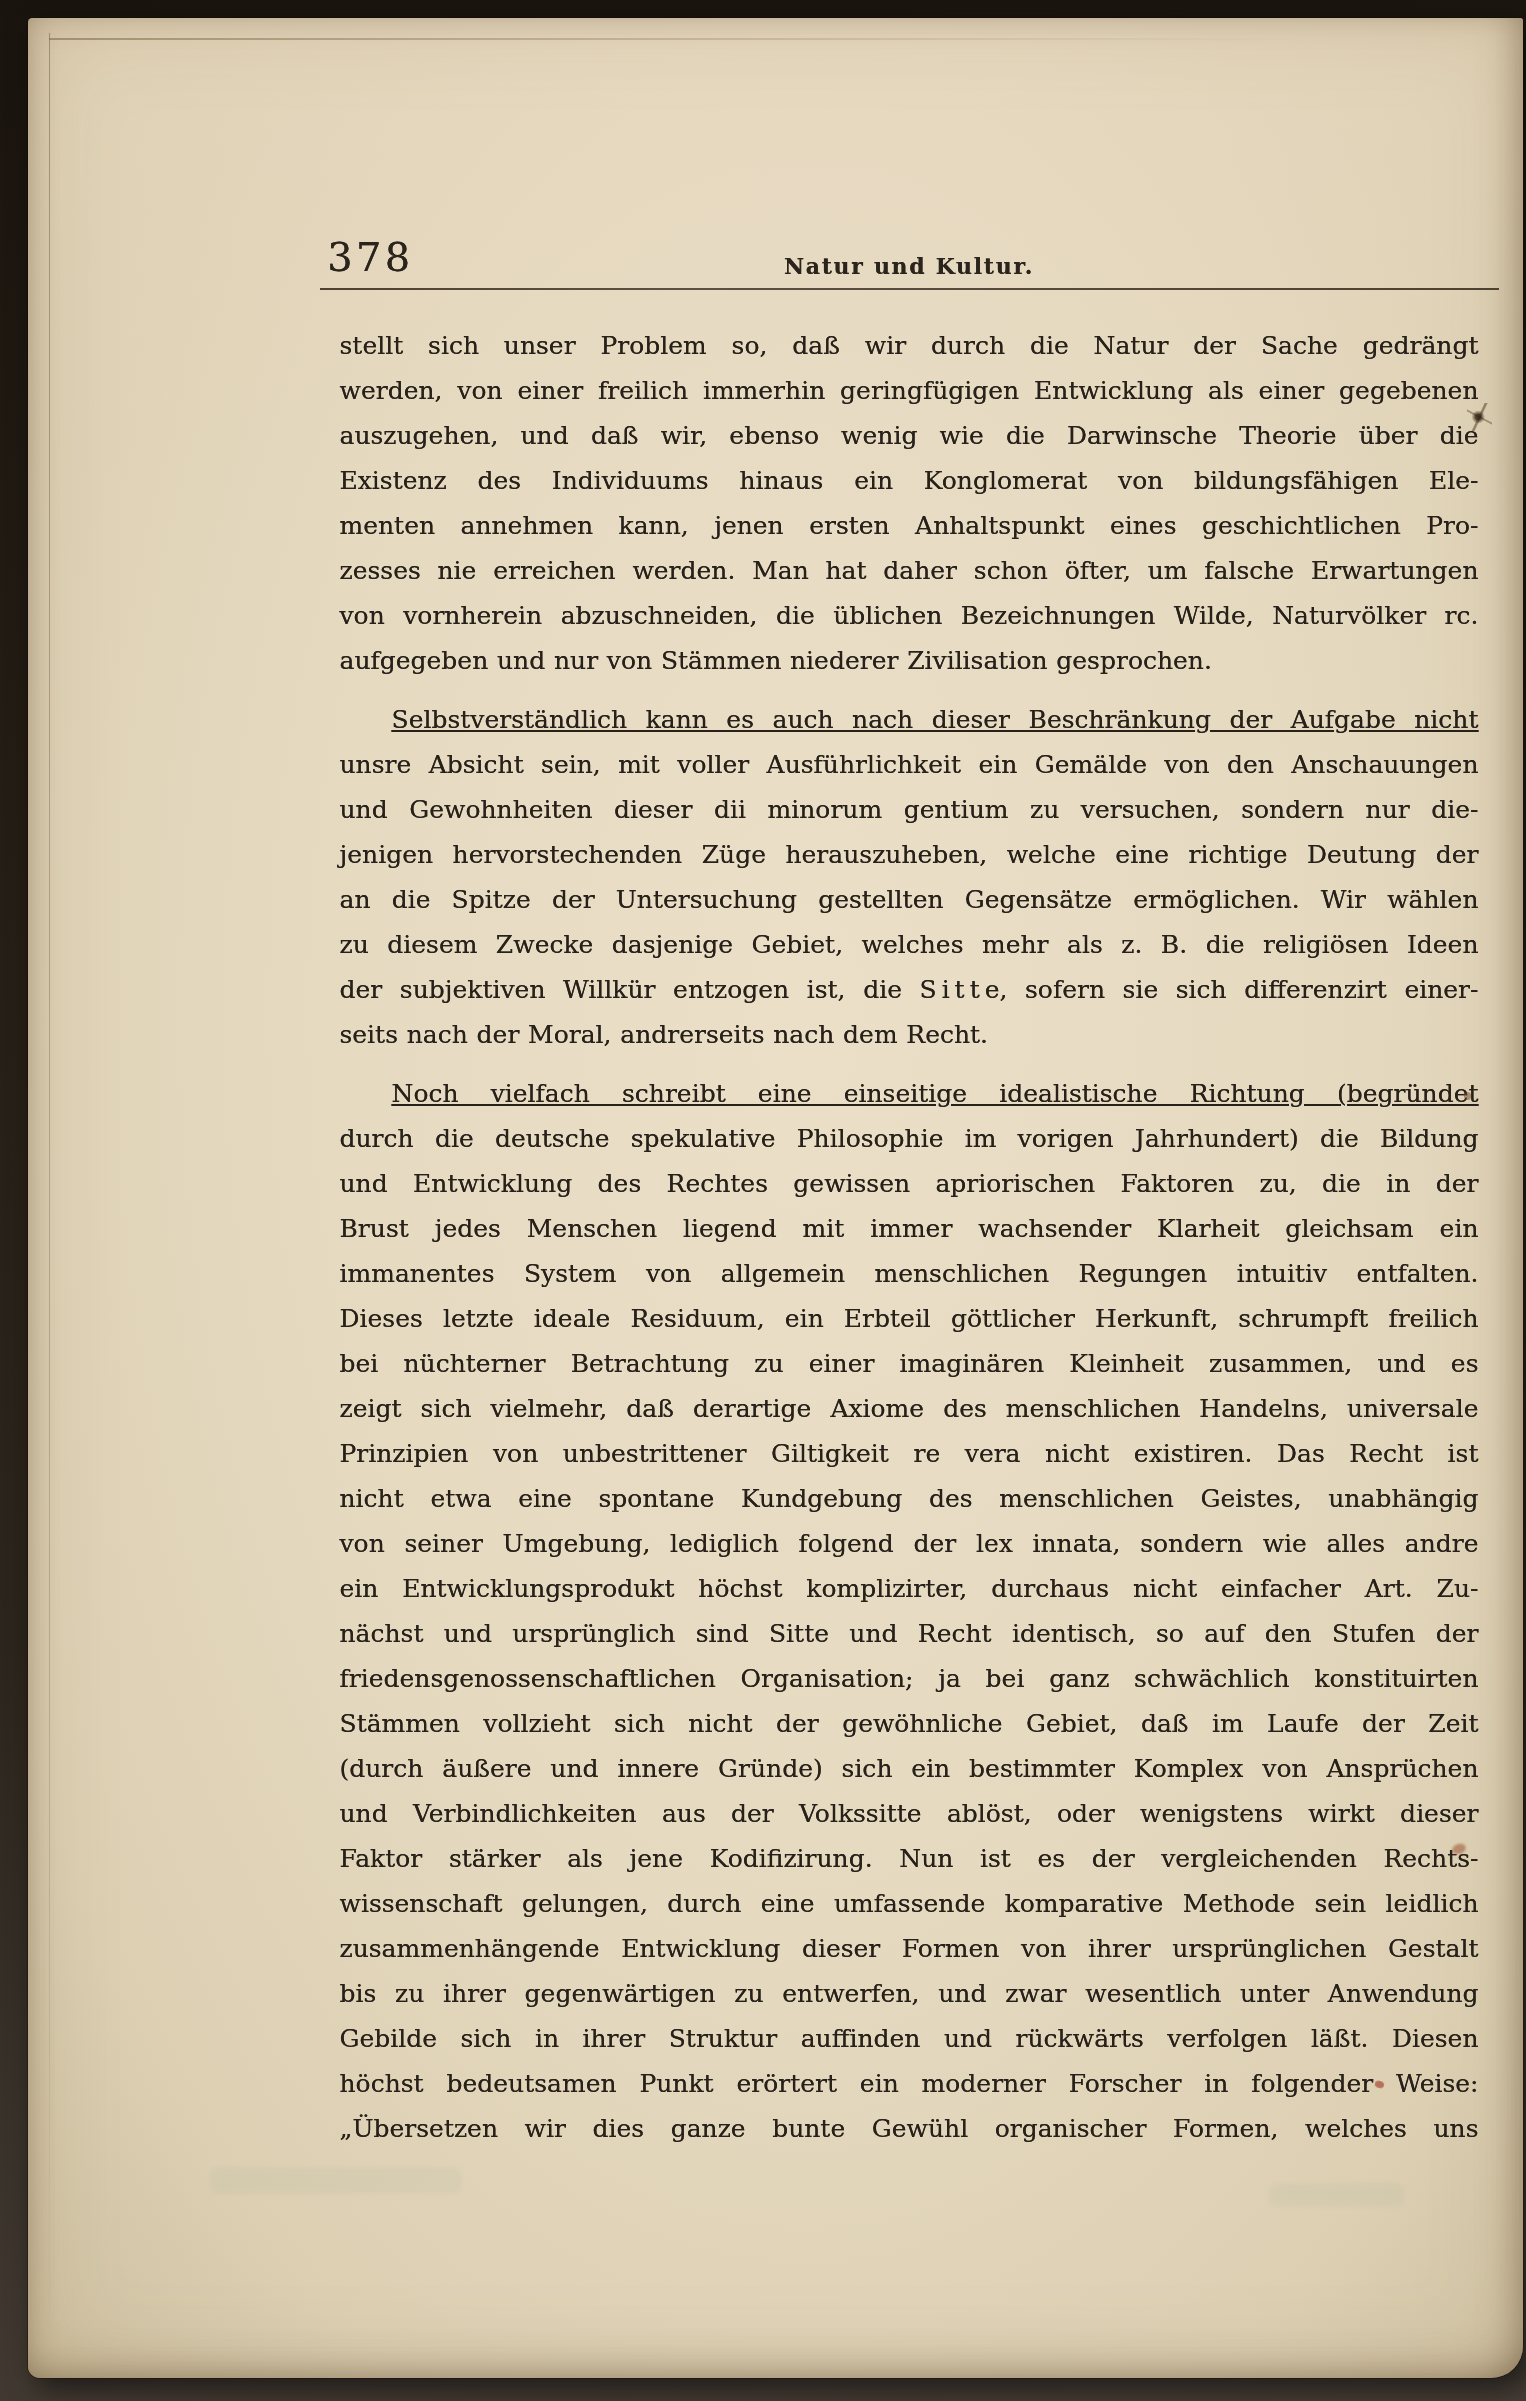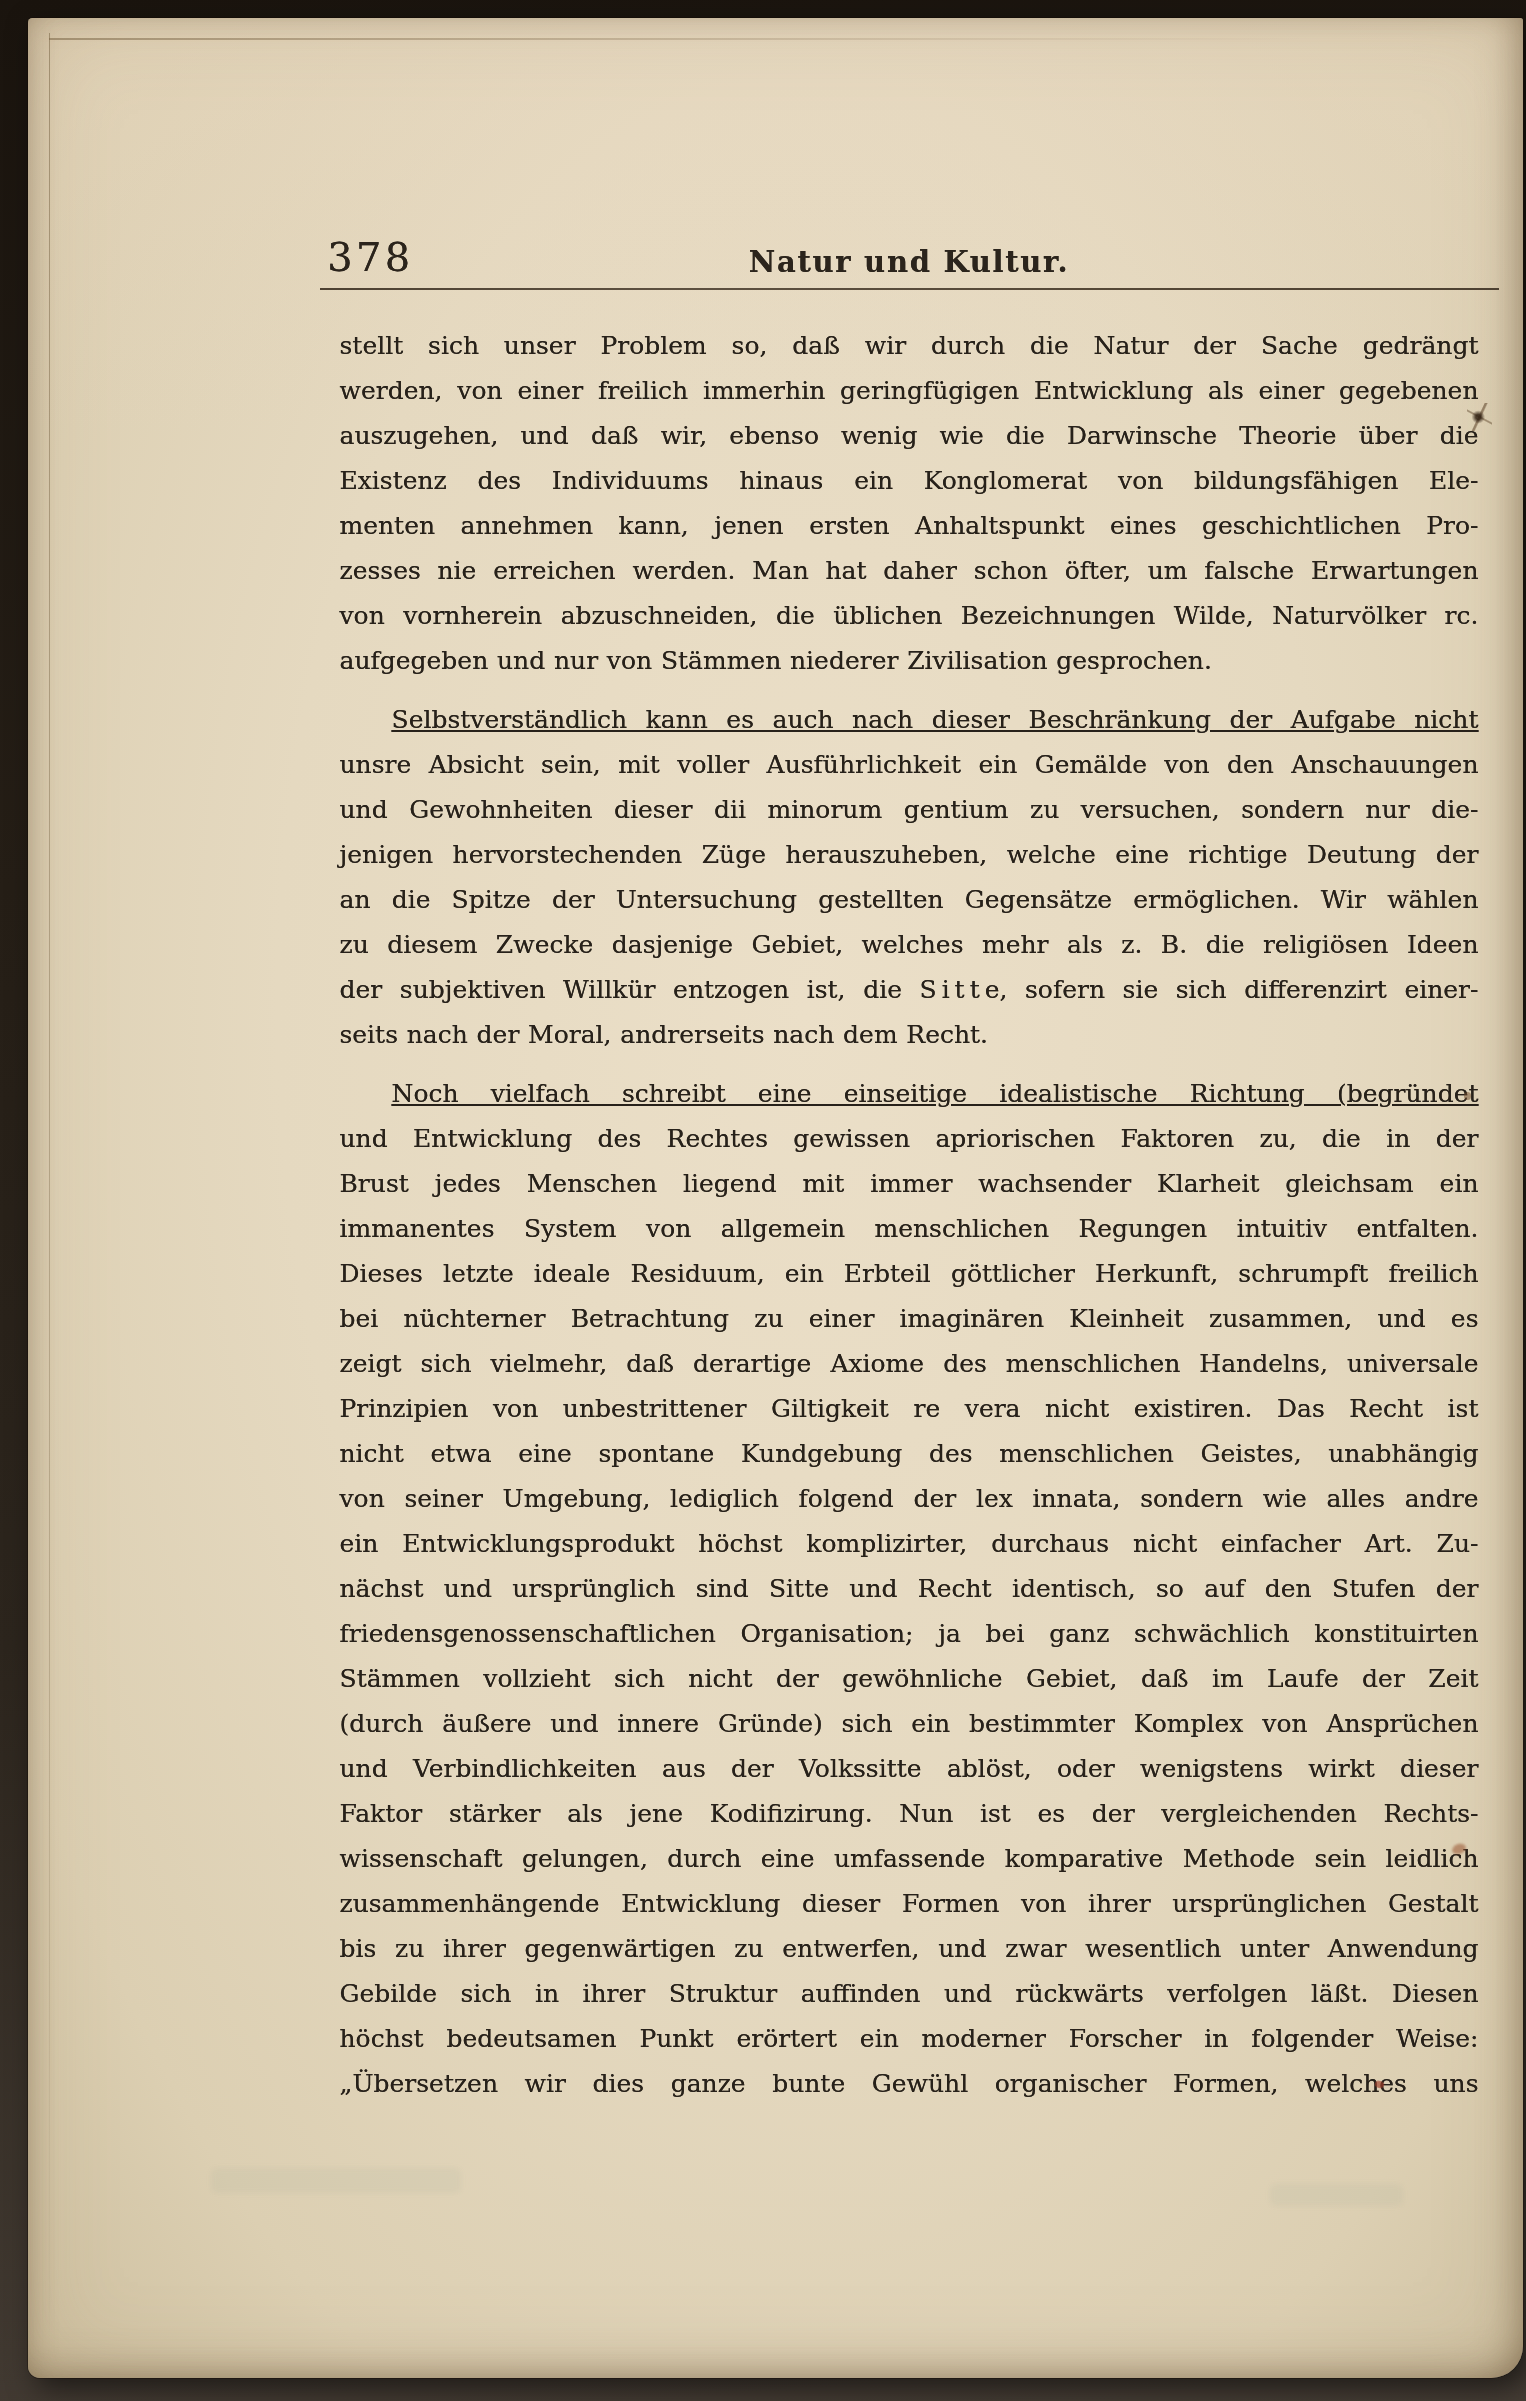--- a/index.html
+++ b/index.html
@@ -41,21 +41,21 @@
     color: #2b241c;
   }
   .pagenum {
     position: absolute; left: 1.7px; bottom: 0;
     font-size: 40px; letter-spacing: 3.3px; font-weight: normal;
     text-shadow: 0 0 0.6px rgba(43,36,28,0.9);
   }
   .runhead {
     position: absolute; left: 0; right: 0; bottom: 1.7px;
     text-align: center;
-    font-size: 29px; font-weight: bold; letter-spacing: 1.7px;
+    font-size: 22px; font-weight: bold; letter-spacing: 1.7px;
     text-shadow: 0 0 0.4px rgba(43,36,28,0.8);
   }
   .rule {
     position: absolute; left: 292px; top: 270px; width: 1179px; height: 1.7px;
     background: linear-gradient(90deg, #4d4132, #5d5040 30%, #544736 70%, #4d4132);
     box-shadow: 0 3.3px 0 -1px rgba(84,71,54,0.5);
   }
   .pagebody {
     position: absolute; left: 298px; top: 291px; width: 1167px;
     color: #27211a;
@@ -132,20 +132,21 @@
           <div class="line">unsre Absicht sein, mit voller Ausführlichkeit ein Gemälde von den Anschauungen</div>
           <div class="line">und Gewohnheiten dieser dii minorum gentium zu versuchen, sondern nur die-</div>
           <div class="line">jenigen hervorstechenden Züge herauszuheben, welche eine richtige Deutung der</div>
           <div class="line">an die Spitze der Untersuchung gestellten Gegensätze ermöglichen. Wir wählen</div>
           <div class="line">zu diesem Zwecke dasjenige Gebiet, welches mehr als z. B. die religiösen Ideen</div>
           <div class="line">der subjektiven Willkür entzogen ist, die S i t t e, sofern sie sich differenzirt einer-</div>
           <div class="line endline">seits nach der Moral, andrerseits nach dem Recht.</div>
         </div>
         <div class="para indent">
           <div class="line">Noch vielfach schreibt eine einseitige idealistische Richtung (begründet</div>
+          <div class="line">durch die deutsche spekulative Philosophie im vorigen Jahrhundert) die Bildung</div>
           <div class="line">und Entwicklung des Rechtes gewissen apriorischen Faktoren zu, die in der</div>
           <div class="line">Brust jedes Menschen liegend mit immer wachsender Klarheit gleichsam ein</div>
           <div class="line">immanentes System von allgemein menschlichen Regungen intuitiv entfalten.</div>
           <div class="line">Dieses letzte ideale Residuum, ein Erbteil göttlicher Herkunft, schrumpft freilich</div>
           <div class="line">bei nüchterner Betrachtung zu einer imaginären Kleinheit zusammen, und es</div>
           <div class="line">zeigt sich vielmehr, daß derartige Axiome des menschlichen Handelns, universale</div>
           <div class="line">Prinzipien von unbestrittener Giltigkeit re vera nicht existiren.  Das Recht ist</div>
           <div class="line">nicht etwa eine spontane Kundgebung des menschlichen Geistes, unabhängig</div>
           <div class="line">von seiner Umgebung, lediglich folgend der lex innata, sondern wie alles andre</div>
           <div class="line">ein Entwicklungsprodukt höchst komplizirter, durchaus nicht einfacher Art.  Zu-</div>

